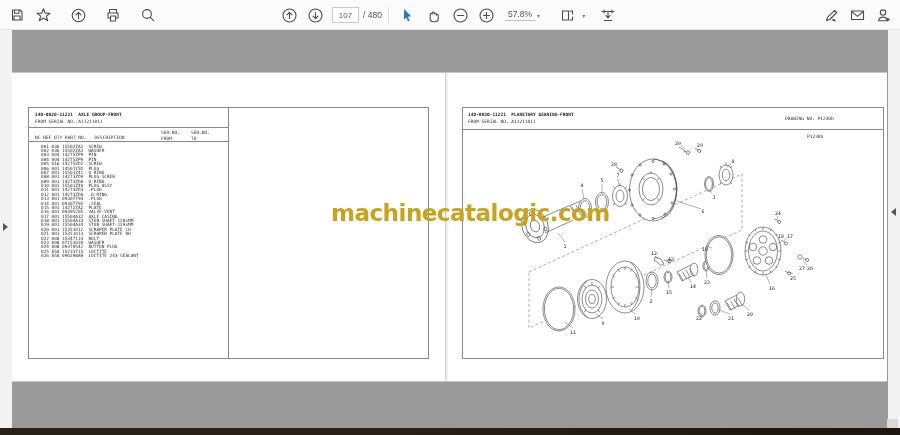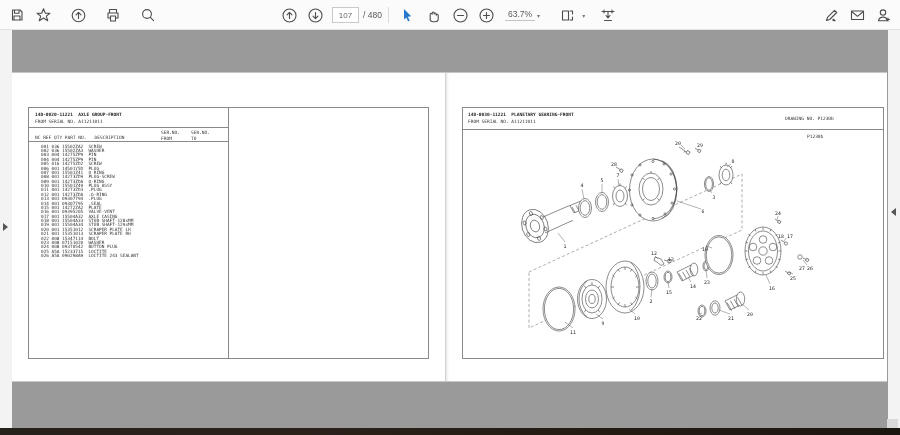--- a/index.html
+++ b/index.html
@@ -138,21 +138,21 @@
             <circle class="ic" cx="8.5" cy="8.5" r="6.5"></circle>
             <path class="ic" d="M5.5,8.5 h6"></path>
           </svg>
       </div>
       <div class="tbtn">
         <svg width="17" height="17">
             <circle class="ic" cx="8.5" cy="8.5" r="6.5"></circle>
             <path class="ic" d="M5.5,8.5 h6 M8.5,5.5 v6"></path>
           </svg>
       </div>
-      <span class="zoomfield" style="margin-left:6px;">63.7%</span>
+      <span class="zoomfield" style="margin-left:6px;">57.8%</span>
       <span class="caret">▾</span>
       <div class="tbtn" style="margin-left:12px;">
         <svg width="17" height="17">
             <path class="ic" d="M3.5,4 h6 v9 h-6 z M11,4 h2.5 M13.5,4 v3 M11,13 h2.5 M13.5,13 v-3"></path>
           </svg>
       </div>
       <span class="caret">▾</span>
       <div class="tbtn" style="margin-left:8px;">
         <svg width="18" height="17">
             <path class="ic" d="M3,4.5 h12 M5,3 v3 M13,3 v3 M9,4.5 v6 M7,8.5 l2,2.5 2,-2.5 M5.5,13.5 h7"></path>
@@ -414,14 +414,15 @@
                 <span class="callout" style="left: 151px; top: 35px;">28</span>
                 <span class="callout" style="left: 237px; top: 16px;">29</span>
               </div>
           </div>
         </div>
       </div>
 
     </div>
   </div>
 
+  <div id="watermark" style="color: rgb(200, 164, 28);">machinecatalogic.com</div>
   <div id="bottombar"></div>
 </div>
 
 </body></html>

